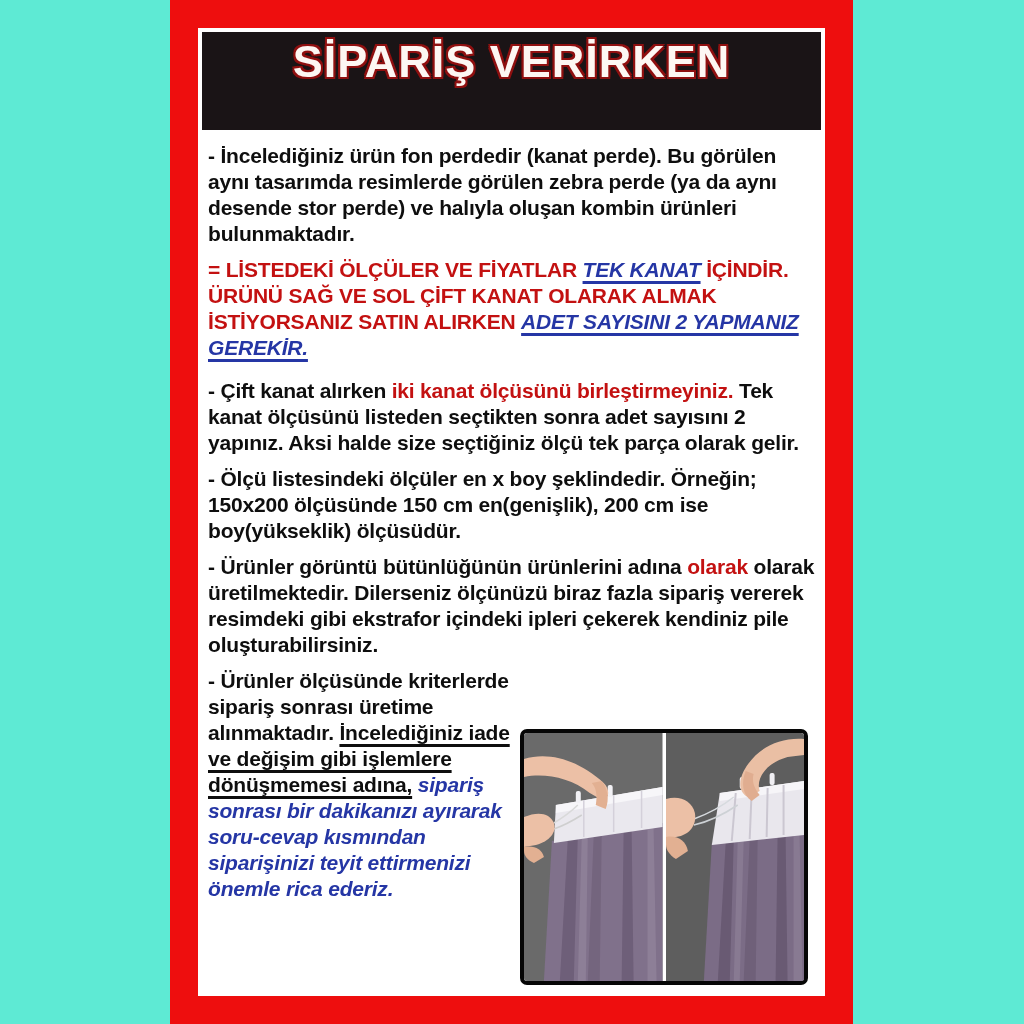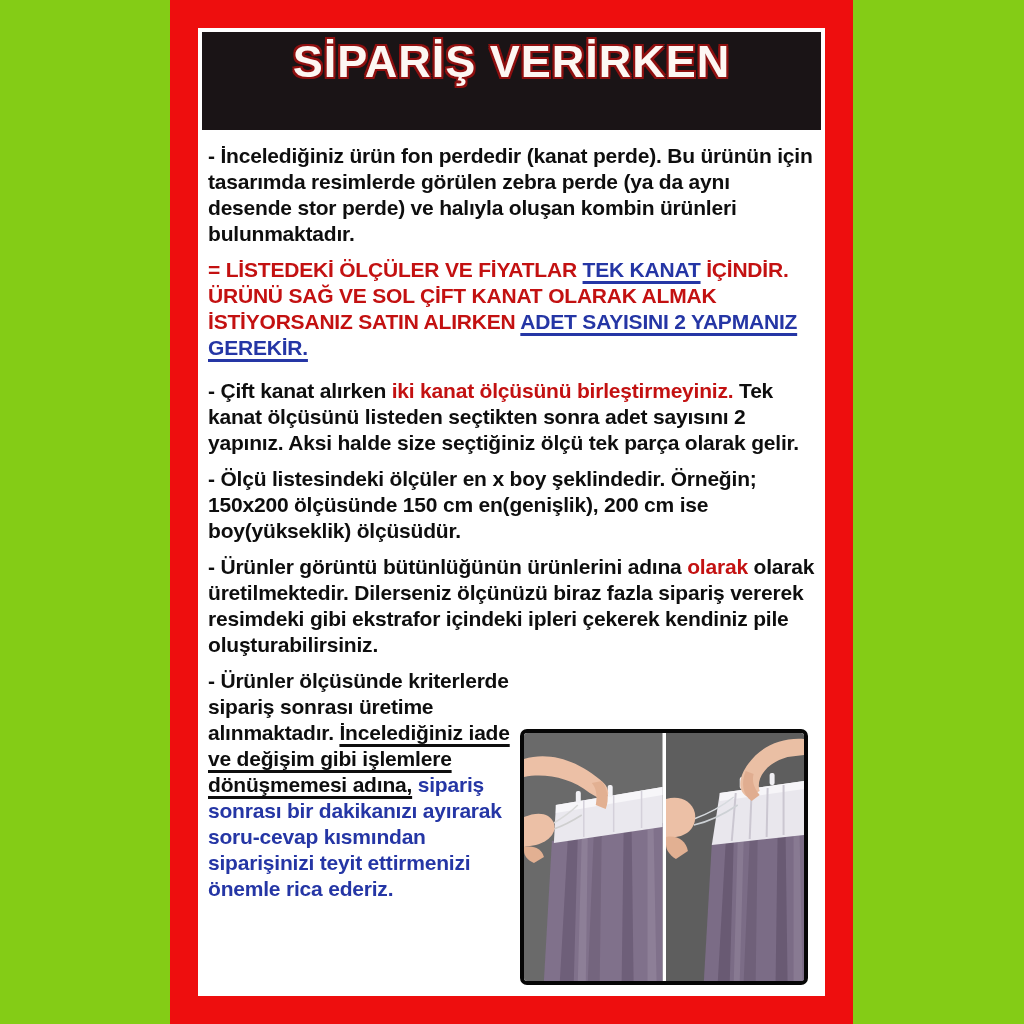--- a/index.html
+++ b/index.html
@@ -1,19 +1,19 @@
 <!DOCTYPE html>
 <html style="--border-red: #ee0e0e; --header-bg: #1a1416; --title-glow: #8f1010; --text-red: #c31111; --text-blue: #2536a5;"><head>
 <meta charset="utf-8">
 <style>
   * { box-sizing: border-box; margin: 0; padding: 0; }
   html, body { width: 1024px; height: 1024px; background: #ffffff; overflow: hidden; }
   body { font-family: "Liberation Sans", "DejaVu Sans", sans-serif; }
 
-  .canvas { position: relative; width: 1024px; height: 1024px; background: #84cc16; }
+  .canvas { position: relative; width: 1024px; height: 1024px; background: #5eead4; }
 
   .card {
     position: absolute; left: 170px; top: 0; width: 683px; height: 1024px;
     background: var(--border-red, #ee0e0e);
   }
   .inner {
     position: absolute; left: 28px; top: 28px; right: 28px; bottom: 28px;
     background: #ffffff; overflow: hidden;
   }
 
@@ -39,21 +39,21 @@
   }
   .body p {
     font-size: 21px; line-height: 26px; font-weight: 700;
     color: #0e0e0e; margin: 0 0 10px 0; letter-spacing: -0.2px;
   }
   .body p.caps { margin: 3px 0 17px 0; }
   .body p.p7 { width: 320px; margin-top: 9px; }
 
   .t-black { color: #0e0e0e; }
   .t-red   { color: var(--text-red, #c31111); }
-  .t-blue  { color: var(--text-blue, #2536a5); }
+  .t-blue  { color: var(--text-blue, #2536a5); font-style: italic; }
   .u {
     text-decoration: underline;
     text-decoration-thickness: 2.5px;
     text-underline-offset: 4px;
   }
 
   .photo {
     position: absolute; left: 322px; top: 586px;
     width: 288px; height: 256px;
     border: 4px solid #060606; border-radius: 7px;
@@ -67,21 +67,21 @@
 <div class="canvas">
   <div class="card">
     <div class="inner">
 
       <div class="header">
         <div class="title1">SİPARİŞ VERİRKEN</div>
       </div>
 
       <div class="body">
 
-        <p><span class="t-black">- İncelediğiniz ürün fon perdedir (kanat perde). Bu ürünün için tasarımda resimlerde görülen zebra perde (ya da aynı desende stor perde) ve halıyla oluşan kombin ürünleri bulunmaktadır.</span></p>
+        <p><span class="t-black">- İncelediğiniz ürün fon perdedir (kanat perde). Bu görülen aynı tasarımda resimlerde görülen zebra perde (ya da aynı desende stor perde) ve halıyla oluşan kombin ürünleri bulunmaktadır.</span></p>
 
 
         <p class="caps"><span class="t-red">= LİSTEDEKİ ÖLÇÜLER VE FİYATLAR </span><span class="t-blue u">TEK KANAT</span><span class="t-red"> İÇİNDİR. ÜRÜNÜ SAĞ VE SOL ÇİFT KANAT OLARAK ALMAK İSTİYORSANIZ SATIN ALIRKEN </span><span class="t-blue u">ADET SAYISINI 2 YAPMANIZ GEREKİR.</span></p>
 
         <p><span class="t-black">- Çift kanat alırken </span><span class="t-red">iki kanat ölçüsünü birleştirmeyiniz.</span><span class="t-black"> Tek kanat ölçüsünü listeden seçtikten sonra adet sayısını 2 yapınız. Aksi halde size seçtiğiniz ölçü tek parça olarak gelir.</span></p>
 
         <p><span class="t-black">- Ölçü listesindeki ölçüler en x boy şeklindedir. Örneğin; 150x200 ölçüsünde 150 cm en(genişlik), 200 cm ise boy(yükseklik) ölçüsüdür.</span></p>
 
         <p><span class="t-black">- Ürünler görüntü bütünlüğünün ürünlerini adına </span><span class="t-red">olarak</span><span class="t-black"> olarak üretilmektedir. Dilerseniz ölçünüzü biraz fazla sipariş vererek resimdeki gibi ekstrafor içindeki ipleri çekerek kendiniz pile oluşturabilirsiniz.</span></p>
 

